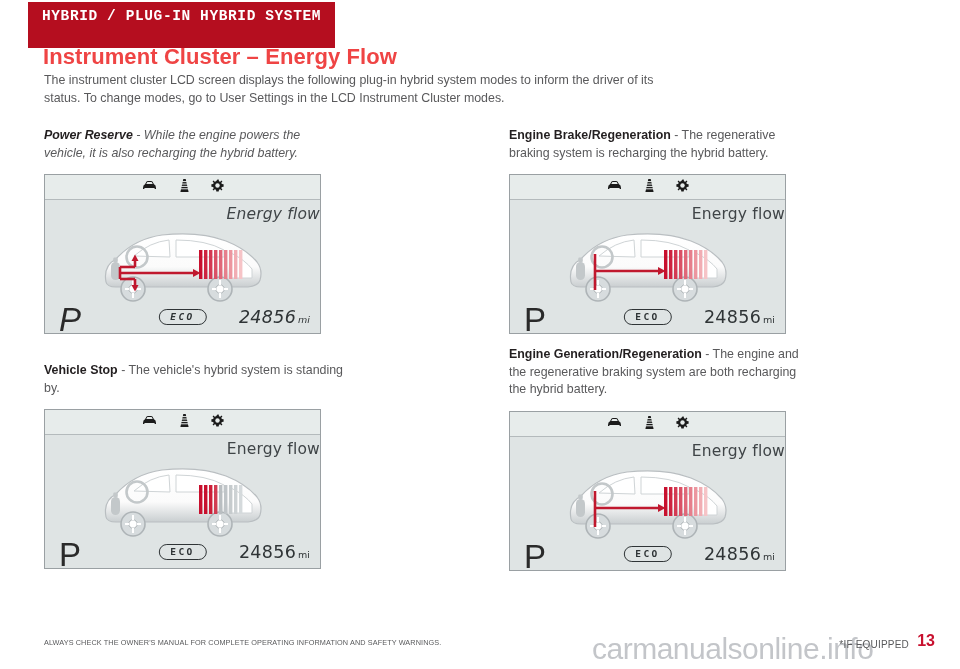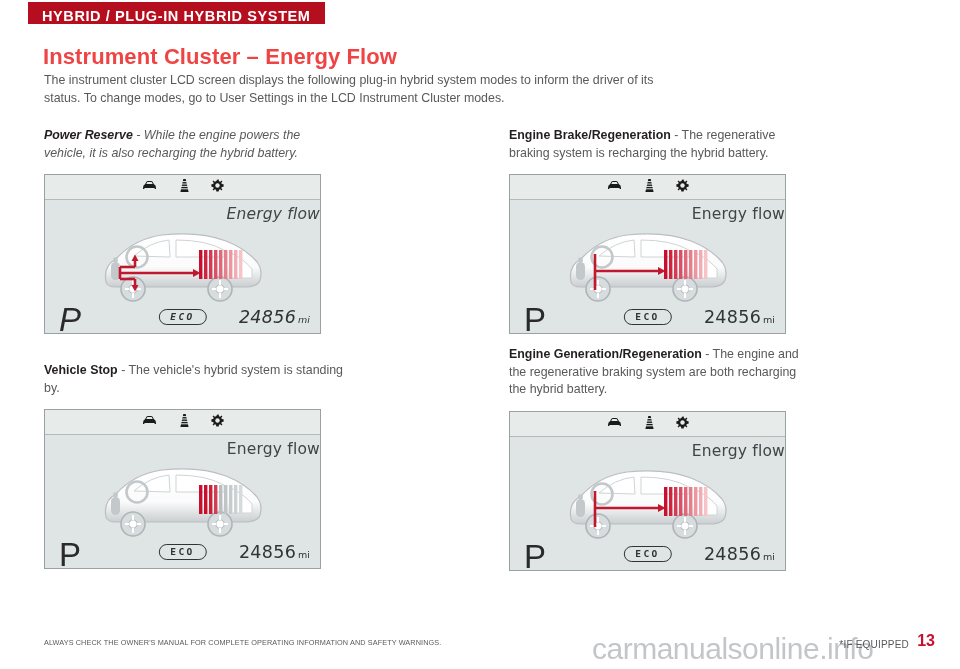--- a/index.html
+++ b/index.html
@@ -6,23 +6,24 @@
   body{
     width:960px;height:669px;background:#ffffff;
     font-family:"Liberation Sans",sans-serif;
     position:relative;overflow:hidden;
     -webkit-font-smoothing:antialiased;
   }
   
   .hdr-bar{
     position:absolute;left:28px;top:2px;
     background:#b50e1f;color:#fff;
-    padding:7px 14px 0 14px;
+    padding:7px 14px 24px 14px;
     font-size:14.5px;font-weight:bold;letter-spacing:.6px;
     line-height:1;
+    font-family:Liberation Mono, monospace;
   }
   .page-title{
     position:absolute;left:43px;top:44px;
     font-size:22px;font-weight:bold;color:#ef4444;letter-spacing:.1px;
   }
   .intro{
     position:absolute;left:44px;top:72px;width:640px;
     font-size:12.4px;color:#59595b;line-height:1.45;
   }
   

